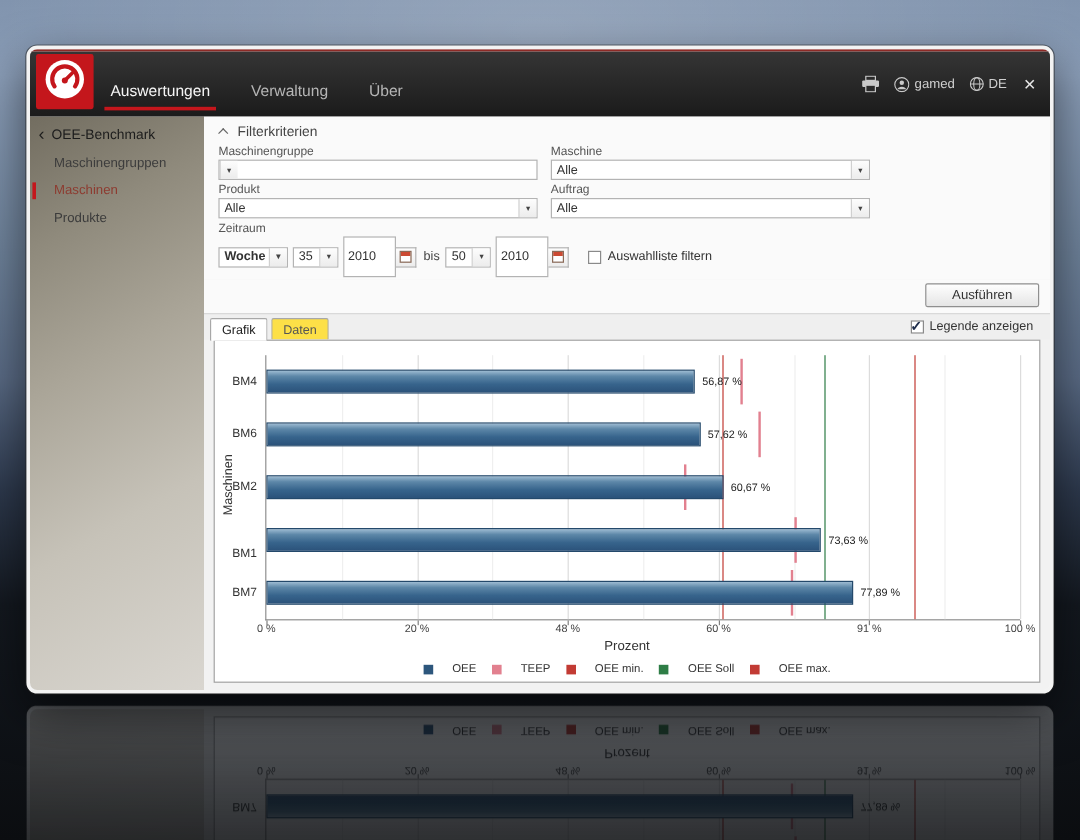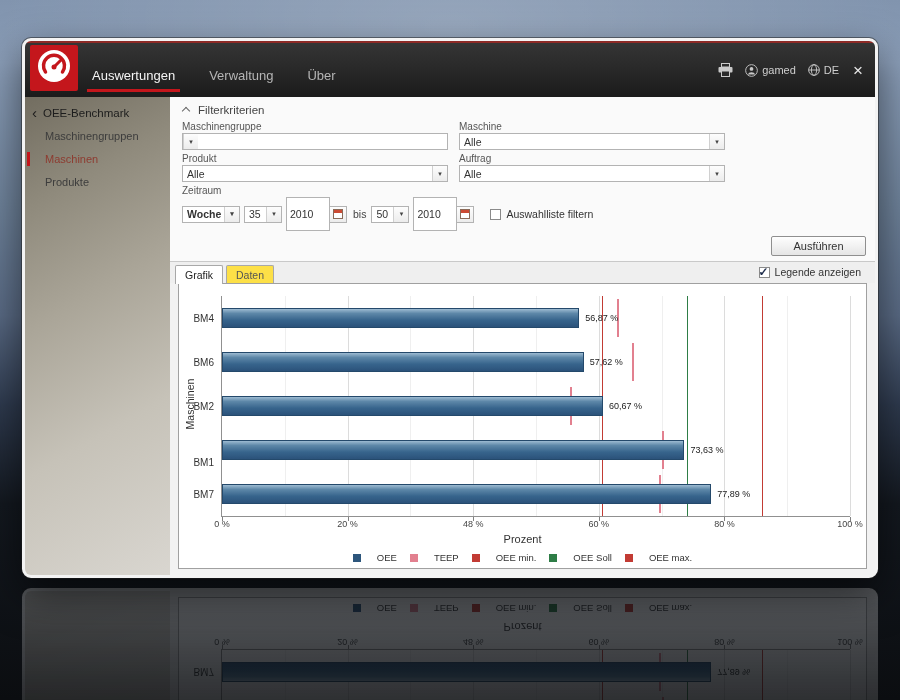--- a/index.html
+++ b/index.html
@@ -264,21 +264,21 @@
               <div class="gridline major" style="left: 100%;"></div>
               <div class="tickmark" style="left: 0%;"></div>
               <div class="xtick" style="left: 0%;">0 %</div>
               <div class="tickmark" style="left: 20%;"></div>
               <div class="xtick" style="left: 20%;">20 %</div>
               <div class="tickmark" style="left: 40%;"></div>
               <div class="xtick" style="left: 40%;">48 %</div>
               <div class="tickmark" style="left: 60%;"></div>
               <div class="xtick" style="left: 60%;">60 %</div>
               <div class="tickmark" style="left: 80%;"></div>
-              <div class="xtick" style="left: 80%;">80 %</div>
+              <div class="xtick" style="left: 80%;">91 %</div>
               <div class="tickmark" style="left: 100%;"></div>
               <div class="xtick" style="left: 100%;">100 %</div>
               <div class="refline" style="left: 60.5%; background: rgb(194, 59, 52);"></div>
               <div class="refline" style="left: 74%; background: rgb(46, 125, 70);"></div>
               <div class="refline" style="left: 86%; background: rgb(194, 59, 52);"></div>
               <div class="cat-label" style="top: 10%;">BM4</div>
               <div class="teep-marker" style="left: 63%; top: 10%; background: rgb(226, 128, 143);"></div>
               <div class="bar" style="top: 10%; width: 56.87%;"></div>
               <div class="bar-value" style="left: 56.87%; top: 10%;">56,87 %</div>
               <div class="cat-label" style="top: 30%;">BM6</div>

